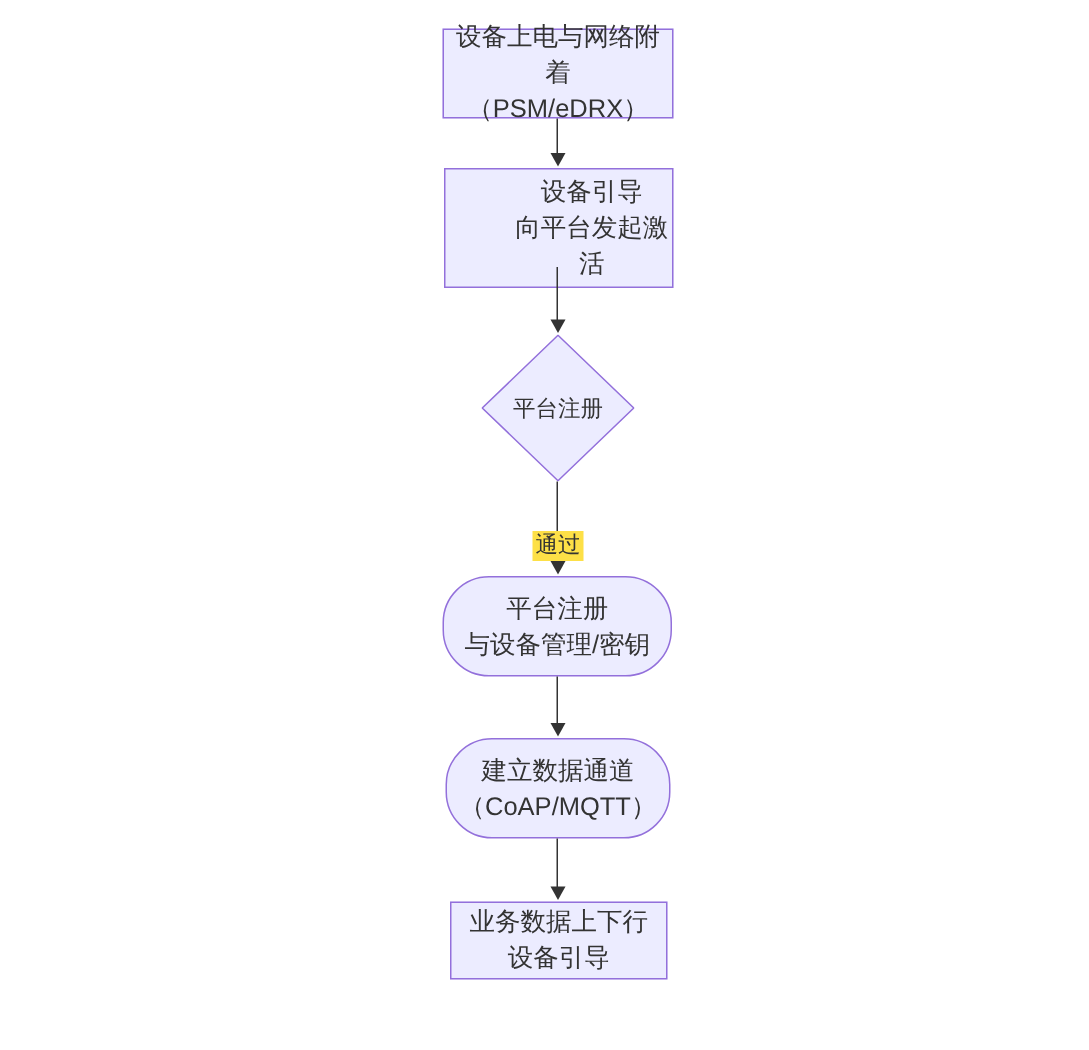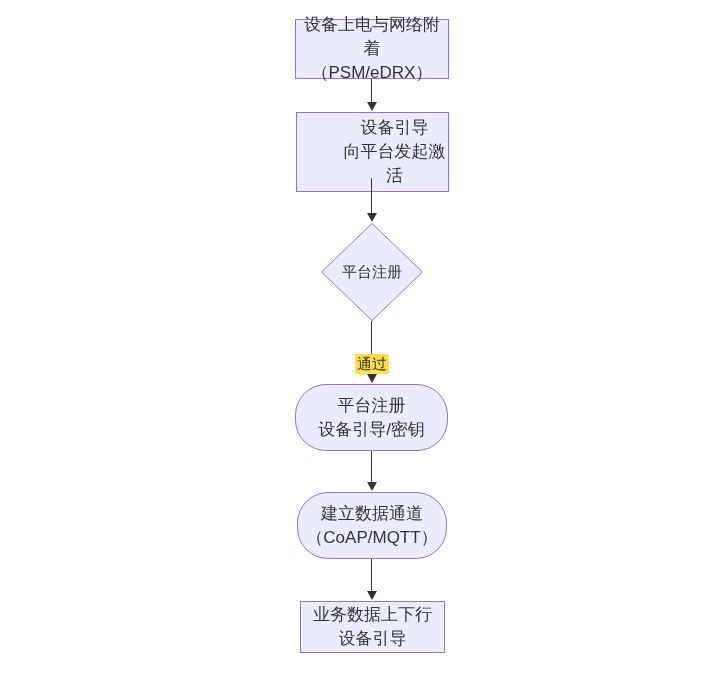--- a/index.html
+++ b/index.html
@@ -112,21 +112,21 @@
     </svg>
     <div class="diamond-label">平台注册</div>
   </div>
 
   <div class="edge-line" id="edge-line-3"></div>
   <div class="edge-label">通过</div>
   <div class="arrowhead" id="arrowhead-3"></div>
 
   <div class="node" id="node-register">
     <span>平台注册</span>
-    <span>设备引导/密钥</span>
+    <span>与设备管理/密钥</span>
   </div>
 
   <div class="edge-line" id="edge-line-4"></div>
   <div class="arrowhead" id="arrowhead-4"></div>
 
   <div class="node" id="node-channel">
     <span>建立数据通道</span>
     <span>（CoAP/MQTT）</span>
   </div>
 

